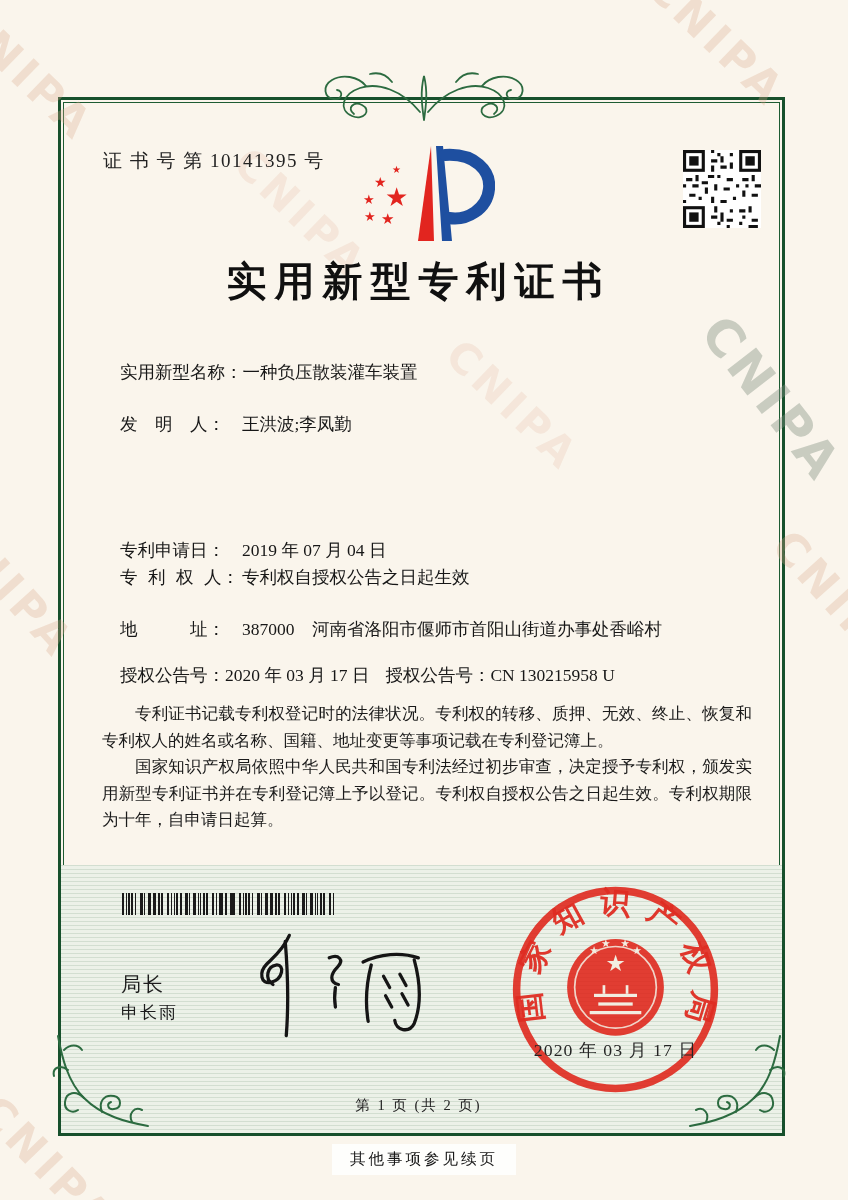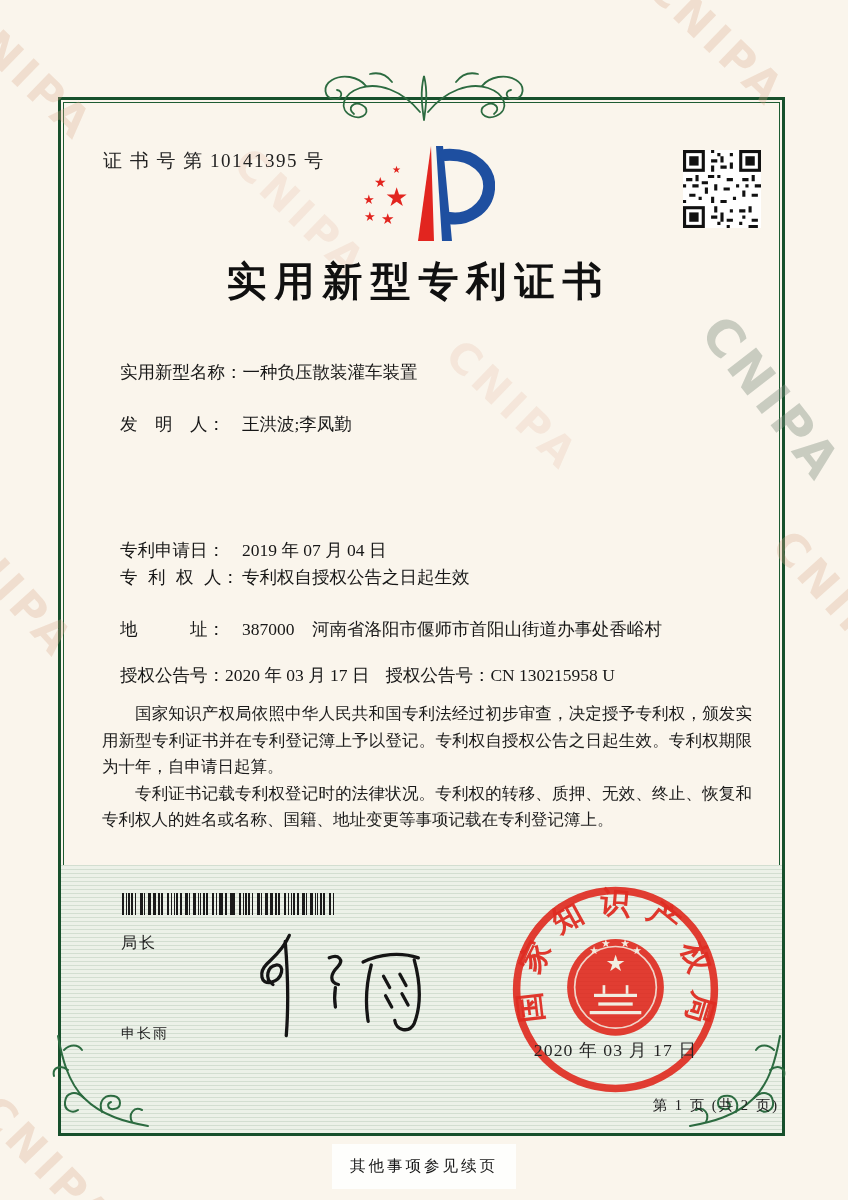--- a/index.html
+++ b/index.html
@@ -55,31 +55,31 @@
     position:absolute;left:102px;top:701px;width:650px;
     font-size:16.5px;line-height:26.5px;text-align:justify;color:#1a1a1a;
   }
   .body-text p{margin:0;text-indent:2em;}
   .barcode{
     position:absolute;left:122px;top:893px;width:212px;height:22px;
     background-image:
       repeating-linear-gradient(90deg,#1a1a1a 0 2px,transparent 2px 4px,#1a1a1a 4px 5px,transparent 5px 9px),
       repeating-linear-gradient(90deg,#1a1a1a 0 1px,transparent 1px 6px,#1a1a1a 6px 8px,transparent 8px 13px);
   }
-  .director-label{position:absolute;left:121px;top:933px;font-size:16px;letter-spacing:2px;text-align:right;}
-  .director-name{position:absolute;left:121px;top:1001px;font-size:14px;letter-spacing:2px;margin-top:24px;}
+  .director-label{position:absolute;left:121px;top:971px;font-size:20px;letter-spacing:2px;text-align:right;}
+  .director-name{position:absolute;left:121px;top:1001px;font-size:17px;letter-spacing:2px;}
   .signature{position:absolute;left:232px;top:930px;}
   .seal{position:absolute;left:508px;top:882px;opacity:.95;}
   .page-info{
-    position:absolute;left:58px;top:1096px;width:721px;text-align:right;
+    position:absolute;left:58px;top:1096px;width:721px;text-align:center;
     font-size:14.5px;letter-spacing:2px;color:#222;
   }
   .note-box{
     position:absolute;left:50%;top:1144px;transform:translateX(-50%);
-    background:#fefefc;padding:12px 18px;font-size:15.5px;letter-spacing:3px;
+    background:#fefefc;padding:5px 18px;font-size:15.5px;letter-spacing:3px;
     z-index:4;white-space:nowrap;color:#161616;
   }
 </style>
 </head>
 <body>
 
 <span class="wm wm-pink" style="left:-20px;top:-6px;font-size:44px;transform:rotate(44deg);">CNIPA</span>
 <span class="wm wm-pink" style="left:672px;top:-40px;font-size:44px;transform:rotate(44deg);">CNIPA</span>
 <span class="wm wm-pink-faint" style="left:258px;top:138px;font-size:42px;transform:rotate(44deg);">CNIPA</span>
 <span class="wm wm-pink-faint" style="left:470px;top:330px;font-size:42px;transform:rotate(44deg);">CNIPA</span>
@@ -185,22 +185,22 @@
     <span class="f-label">专 利 权 人：</span><span class="f-value">专利权自授权公告之日起生效</span>
   </div>
   <div class="field-row" style="top:617px">
     <span class="f-label">地　　　址：</span><span class="f-value">387000　河南省洛阳市偃师市首阳山街道办事处香峪村</span>
   </div>
   <div class="field-row" style="top:663px">
     <span>授权公告号：</span><span>2020 年 03 月 17 日</span><span class="f-gap">授权公告号：</span><span>CN 130215958 U</span>
   </div>
 
   <div class="body-text">
+    <p>专利证书记载专利权登记时的法律状况。专利权的转移、质押、无效、终止、恢复和专利权人的姓名或名称、国籍、地址变更等事项记载在专利登记簿上。</p>
     <p>国家知识产权局依照中华人民共和国专利法经过初步审查，决定授予专利权，颁发实用新型专利证书并在专利登记簿上予以登记。专利权自授权公告之日起生效。专利权期限为十年，自申请日起算。</p>
-    <p>专利证书记载专利权登记时的法律状况。专利权的转移、质押、无效、终止、恢复和专利权人的姓名或名称、国籍、地址变更等事项记载在专利登记簿上。</p>
   </div>
 
   <div class="barcode"></div>
 
   <div class="director-label">局长</div>
   <div class="director-name">申长雨</div>
 
   <svg class="signature" width="215" height="110" viewBox="0 0 210 105">
     <g fill="none" stroke="#151515" stroke-width="3.2" stroke-linecap="round" stroke-linejoin="round">
       <path d="M56,4 C50,18 40,26 34,32 C26,40 28,52 38,50 C50,47 52,32 43,33 C35,34 31,46 40,52"></path>

